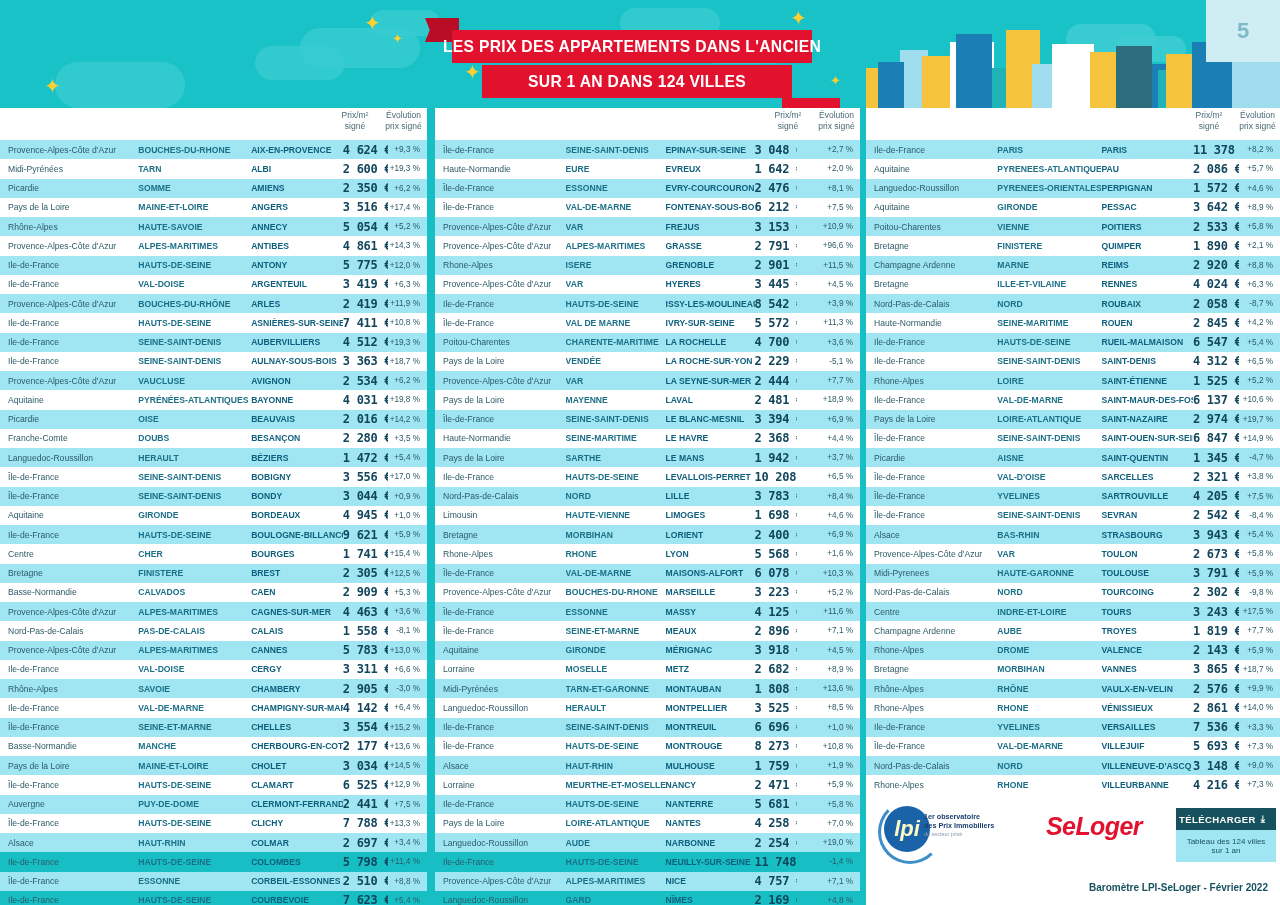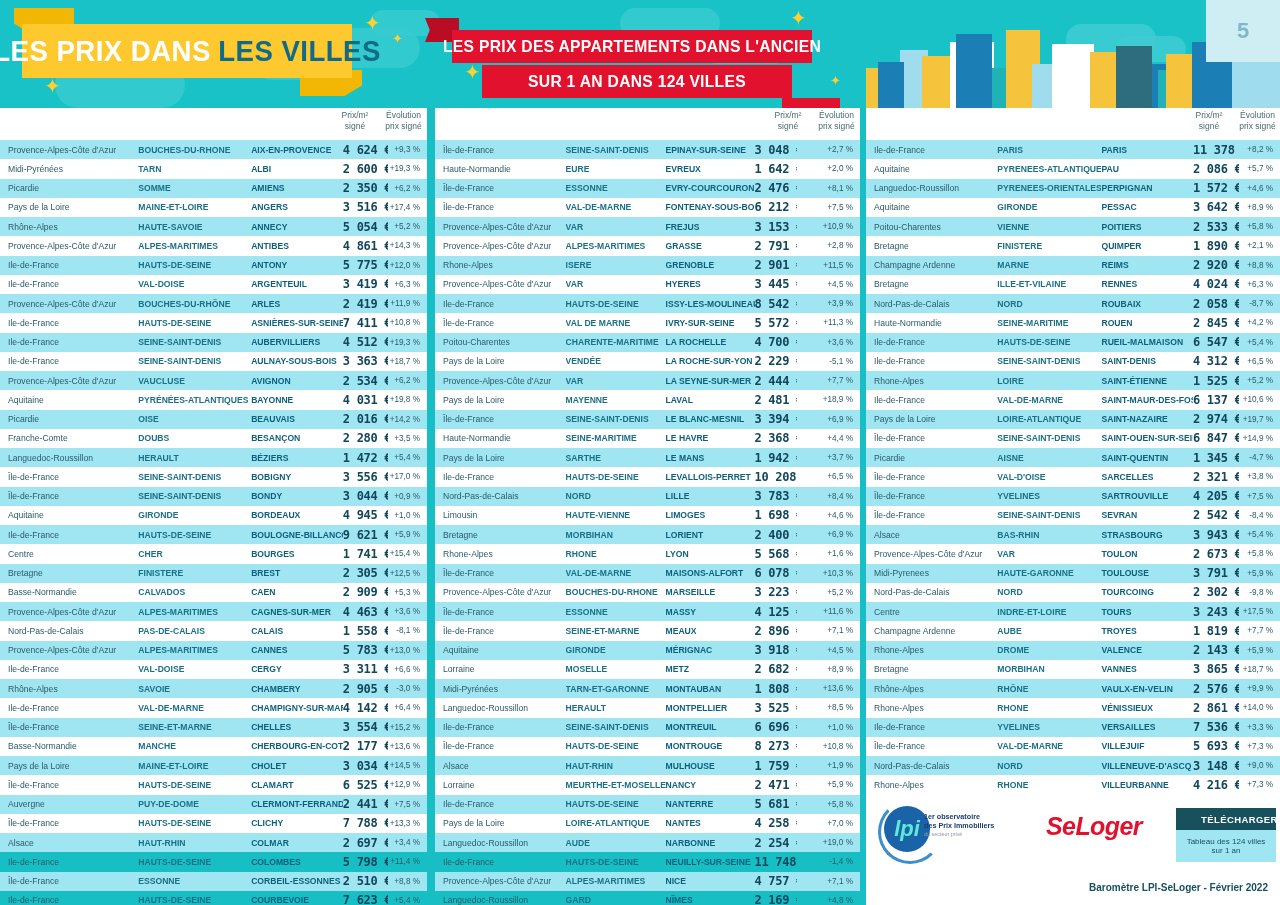--- a/index.html
+++ b/index.html
@@ -91,31 +91,31 @@
   .col3 .c-evo{width:35px;}
   .col3 .h-price{left:318px;width:50px;}
   .col3 .h-evo{left:369px;width:45px;}
 
   .cityline{ text-overflow:clip;white-space:nowrap;overflow:hidden;}
 
   
   .footer{position:absolute;left:866px;top:790px;width:414px;height:115px;background:#fff;}
   .lpi{position:absolute;left:12px;top:10px;width:118px;height:62px;}
   .lpi-circle{position:absolute;left:6px;top:6px;width:46px;height:46px;border-radius:50%;
-      background:#1b63a8;color:#5eead4;font-style:italic;font-weight:bold;font-size:22px;
+      background:#1b63a8;color:#fef9c3;font-style:italic;font-weight:bold;font-size:22px;
       display:flex;align-items:center;justify-content:center;}
   .lpi-arc{position:absolute;left:0;top:0;width:58px;height:58px;border:3px solid #3d8ec9;
       border-radius:50%;border-right-color:transparent;border-top-color:transparent;}
   .lpi-txt{position:absolute;left:46px;top:12px;font-size:7.2px;line-height:9px;color:#1b3e6f;font-weight:bold;}
   .lpi-txt .sub{font-weight:normal;font-size:5.4px;color:#8a9bb0;}
   .seloger{position:absolute;left:180px;top:22px;font-size:25px;font-weight:bold;font-style:italic;
       color:#e2112e;letter-spacing:-.6px;}
   .seloger .lo{font-weight:900;}
   .dl{position:absolute;left:310px;top:18px;width:100px;}
-  .dl-top{background:#17515e;color:#fff;font-size:9.5px;font-weight:bold;padding:5px 25px;
+  .dl-top{background:#17515e;color:#fff;font-size:9.5px;font-weight:bold;padding:5px 3px;
       letter-spacing:.4px;display:flex;align-items:center;gap:5px;}
   .dl-bot{background:#9fe6f2;color:#17515e;font-size:8px;padding:7px 6px;text-align:center;}
   .barometre{position:absolute;right:12px;top:92px;font-size:10px;font-weight:bold;color:#17515e;}
 </style>
 </head>
 <body>
 
 <div class="topband">
   <div class="cloud" style="left:300px;top:28px;width:120px;height:40px;"></div>
   <div class="cloud" style="left:255px;top:46px;width:90px;height:34px;"></div>
@@ -124,29 +124,20 @@
   <div class="cloud" style="left:620px;top:8px;width:100px;height:30px;"></div>
   <div class="cloud" style="left:700px;top:30px;width:90px;height:34px;"></div>
   <div class="star" style="left:364px;top:13px;">✦</div>
   <div class="star small" style="left:392px;top:32px;">✦</div>
   <div class="star" style="left:44px;top:76px;">✦</div>
   <div class="star" style="left:464px;top:62px;">✦</div>
   <div class="star" style="left:790px;top:8px;">✦</div>
   <div class="star small" style="left:768px;top:66px;">✦</div>
   <div class="star small" style="left:830px;top:74px;">✦</div>
 
-  <div class="ribbon-y">
-    <div class="tail-l"></div>
-    <div class="tail-r"></div>
-    <div class="body"></div>
-    <div class="txt">
-      <span class="t-white">LES PRIX DANS</span>
-      <span class="t-dark">LES VILLES</span>
-    </div>
-  </div>
 
   <div class="ribbon-r">
     <div class="rtail-l"></div>
     <div class="r1"></div>
     <div class="r2"></div>
     <div class="rflag"></div>
     <div class="r1txt">LES PRIX DES APPARTEMENTS DANS L'ANCIEN</div>
     <div class="r2txt">SUR 1 AN DANS 124 VILLES</div>
   </div>
 
@@ -516,21 +507,21 @@
           <div class="c-dep cityline">VAR</div>
           <div class="c-city cityline">FREJUS</div>
           <div class="c-price cityline">3 153 €</div>
           <div class="c-evo cityline">+10,9 %</div>
         </div>
         <div class="row">
           <div class="c-reg cityline">Provence-Alpes-Côte d'Azur</div>
           <div class="c-dep cityline">ALPES-MARITIMES</div>
           <div class="c-city cityline">GRASSE</div>
           <div class="c-price cityline">2 791 €</div>
-          <div class="c-evo cityline">+2,8 %</div>
+          <div class="c-evo cityline">+96,6 %</div>
         </div>
         <div class="row alt">
           <div class="c-reg cityline">Rhone-Alpes</div>
           <div class="c-dep cityline">ISERE</div>
           <div class="c-city cityline">GRENOBLE</div>
           <div class="c-price cityline">2 901 €</div>
           <div class="c-evo cityline">+11,5 %</div>
         </div>
         <div class="row">
           <div class="c-reg cityline">Provence-Alpes-Côte d'Azur</div>

